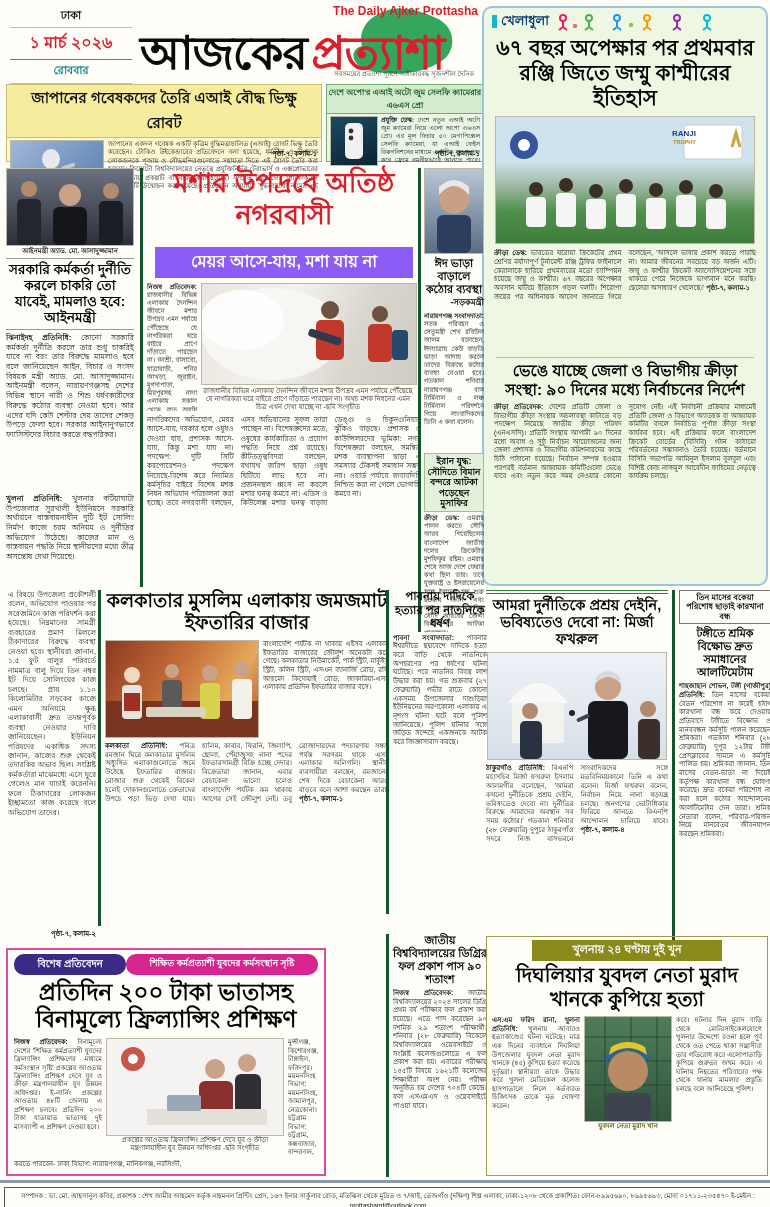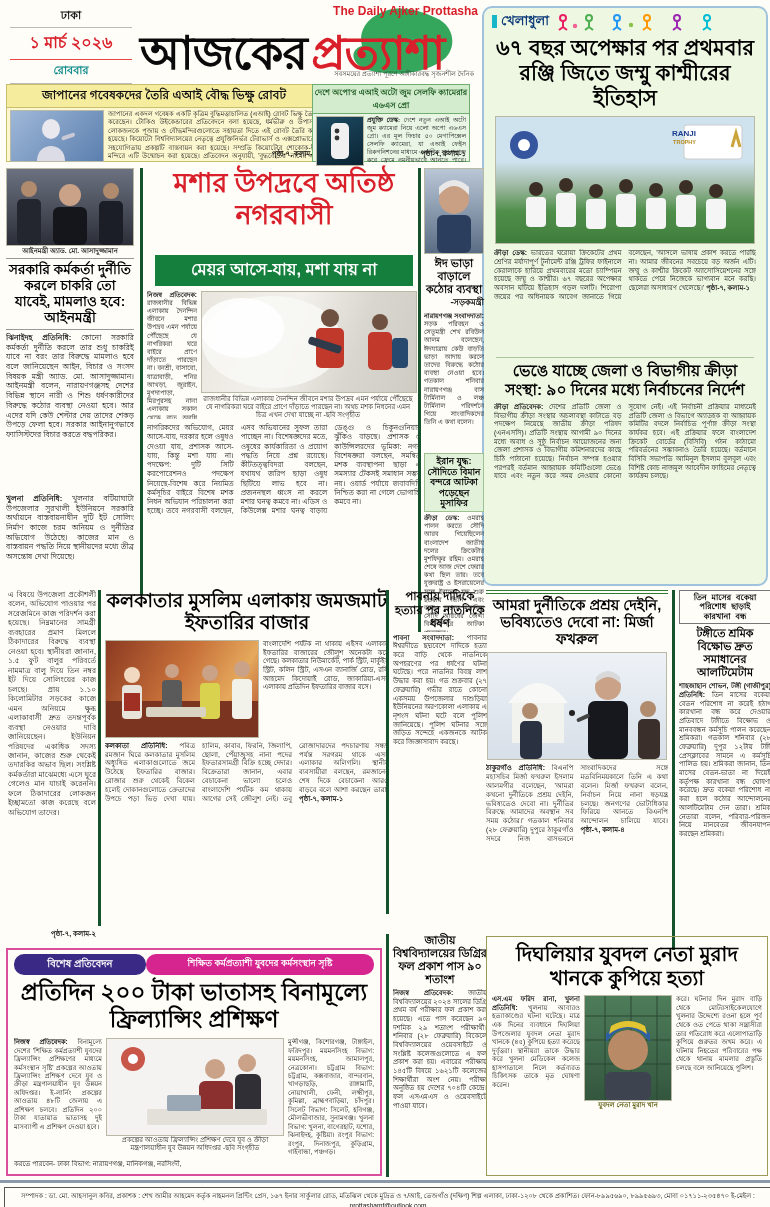--- a/index.html
+++ b/index.html
@@ -40,35 +40,35 @@
     </svg>
     <div class="abs" style="left:0;top:14px;white-space:nowrap;">
       <span class="b" style="font-size:46px;color:#0a0a0a;letter-spacing:-1px;">আজকের</span>
       <span class="b" style="font-size:46px;color:#d91f2a;letter-spacing:-1px;position:relative;">প্রত্যাশা</span>
     </div>
     <div class="abs b red" style="right:0;top:0;font-size:12px;">The Daily Ajker Prottasha</div>
     <div class="abs" style="right:4px;bottom:0;font-size:6.5px;color:#333;">সবসময়ের প্রত্যাশা পূরণে অঙ্গীকারবদ্ধ সৃজনশীল দৈনিক</div>
   </div>
 
   <div class="abs box" style="left:6px;top:84px;width:316px;height:78px;background:#fdf7cf;border:1px solid #c9bd6e;">
-    <div class="c b" style="font-size:12px;background:#f6ec9e;padding:1px 14px;border-bottom:1px solid #c9bd6e;">জাপানের গবেষকদের তৈরি এআই বৌদ্ধ ভিক্ষু রোবট</div>
+    <div class="c b" style="font-size:15px;background:#f6ec9e;padding:1px 14px;border-bottom:1px solid #c9bd6e;">জাপানের গবেষকদের তৈরি এআই বৌদ্ধ ভিক্ষু রোবট</div>
     <div style="display:flex;padding:2px 3px;">
       <div class="ph" style="width:92px;height:50px;flex:none;background:linear-gradient(135deg,#9fb8d8,#5b7fae);">
         <svg width="92" height="50">
           <ellipse cx="40" cy="18" rx="9" ry="10" fill="#e8e8ee"></ellipse>
           <path d="M26 50 C26 30 54 30 54 50 Z" fill="#dcdce6"></path>
           <rect x="50" y="26" width="14" height="4" rx="2" fill="#c9c9d6" transform="rotate(-20 50 26)"></rect>
         </svg>
       </div>
       <div class="tx" style="font-size:6.6px;margin-left:4px;height:50px;">জাপানের একদল গবেষক একটি কৃত্রিম বুদ্ধিমত্তাচালিত (এআই) রোবট ভিক্ষু তৈরি করেছেন। টোকিও উইকেন্ডারের প্রতিবেদনে বলা হয়েছে, ধর্মভীরু ও উপাসক লোকজনকে পূজায় ও বৌদ্ধমন্দিরগুলোতে সহায়তা দিতে এই রোবট তৈরি করা হয়েছে। কিয়োটো বিশ্ববিদ্যালয়ের নেতৃত্বে প্রযুক্তিনির্ভর টেরাভার্স ও এক্সপ্লোভারের সহযোগিতায় প্রকল্পটি বাস্তবায়ন করা হয়েছে। সম্প্রতি কিয়োটোর শোকোক-ইন মন্দিরে এটি উন্মোচন করা হয়েছে। প্রতিবেদন অনুযায়ী, 'বুদ্ধবোটের' নামের এই রোবট মানব ভিক্ষুর মতো আধ্যাত্মিক দিকনির্দেশনা</div>
     </div>
     <div class="ref abs" style="right:4px;bottom:1px;">পৃষ্ঠা-৭, কলাম-১</div>
   </div>
 
-  <div class="abs box" style="left:312px;top:84px;width:158px;height:78px;background:#e9f6e6;border:1px solid #6fae6f;">
+  <div class="abs box" style="left:326px;top:84px;width:158px;height:78px;background:#e9f6e6;border:1px solid #6fae6f;">
     <div class="c b" style="font-size:8px;color:#14551a;background:#d4ecce;padding:1px 1px;border-bottom:1px solid #6fae6f;">দেশে অপো'র এআই অটো জুম সেলফি ক্যামেরার এ৬এস প্রো</div>
     <div style="display:flex;padding:2px 3px;">
       <div class="ph" style="width:46px;height:48px;flex:none;background:linear-gradient(160deg,#1c4a60,#0b2433);">
         <svg width="46" height="48">
           <rect x="14" y="6" width="18" height="36" rx="5" fill="#f0f0f0"></rect>
           <circle cx="20" cy="14" r="2.4" fill="#333"></circle>
           <circle cx="20" cy="21" r="2.4" fill="#333"></circle>
         </svg>
       </div>
       <div class="tx" style="font-size:6.2px;margin-left:3px;height:48px;">
@@ -162,21 +162,21 @@
       <span>কোনো সরকারি কর্মকর্তা দুর্নীতি করলে তার শুধু চাকরিই যাবে না বরং তার বিরুদ্ধে মামলাও হবে বলে জানিয়েছেন আইন, বিচার ও সংসদ বিষয়ক মন্ত্রী অ্যাড. মো. আসাদুজ্জামান। আইনমন্ত্রী বলেন, নারায়ণগঞ্জসহ দেশের বিভিন্ন স্থানে নারী ও শিশু ধর্ষণকারীদের বিরুদ্ধে কঠোর ব্যবস্থা নেওয়া হবে। আর এদের যদি কেউ শেল্টার দেয় তাদের শেকড় উপড়ে ফেলা হবে। সরকার আইনানুগভাবে ফ্যাসিস্টদের বিচার করতে বদ্ধপরিকর।</span>
     </div>
     <div class="tx" style="font-size:7.6px;margin-top:3px;height:92px;">
       <span class="byl">খুলনা প্রতিনিধি:</span>
       <span>খুলনার বটিয়াঘাটা উপজেলার সুরখালী ইউনিয়নে সরকারি অর্থায়নে বাস্তবায়নাধীন দুটি ইট সোলিং নির্মাণ কাজে চরম অনিয়ম ও দুর্নীতির অভিযোগ উঠেছে। কাজের মান ও বাস্তবায়ন পদ্ধতি নিয়ে স্থানীয়দের মধ্যে তীব্র অসন্তোষ দেখা দিয়েছে।</span>
     </div>
   </div>
 
   <div class="abs vr" style="left:140px;top:168px;width:274px;padding-left:4px;">
     <div class="hl red" style="font-size:27px;color:#d91f2a;">মশার উপদ্রবে অতিষ্ঠ নগরবাসী</div>
-    <div class="c b" style="margin:23px 8px 0 8px;background:#15803d;color:#fff;font-size:16.5px;padding:2px 16px;">মেয়র আসে-যায়, মশা যায় না</div>
+    <div class="c b" style="margin:15px 8px 0 8px;background:#8b5cf6;color:#fff;font-size:16.5px;padding:2px 16px;">মেয়র আসে-যায়, মশা যায় না</div>
     <div style="display:flex;margin-top:5px;">
       <div class="tx" style="width:50px;flex:none;font-size:6.4px;height:128px;">
         <span class="byl">নিজস্ব প্রতিবেদক:</span>
         <span>রাজধানীর বিভিন্ন এলাকায় দৈনন্দিন জীবনে মশার উপদ্রব এমন পর্যায়ে পৌঁছেছে যে নাগরিকরা ঘরে বাইরে প্রাণে দাঁড়াতে পারছেন না। বনশ্রী, বাসাবো, যাত্রাবাড়ী, শনির আখড়া, জুরাইন, মুগদাপাড়া, মিরপুরসহ নানা এলাকায় সকাল থেকে রাত অবধি মশার কামড়ে মানুষের ত্রাহি অবস্থা। ঘুম-নাশকারী ব্যাহত দৈনন্দিন কাজকর্ম।</span>
       </div>
       <div style="margin-left:4px;">
         <div class="ph" style="width:214px;height:100px;background:linear-gradient(110deg,#e9e6df 0%,#f3f1ec 40%,#d9d6cf 70%,#cfccc4 100%);">
           <svg width="214" height="100">
             <ellipse cx="70" cy="50" rx="70" ry="46" fill="#f7f7f4" opacity="0.9"></ellipse>
             <ellipse cx="40" cy="36" rx="42" ry="30" fill="#ffffff" opacity="0.85"></ellipse>
@@ -273,29 +273,29 @@
 
   <div class="abs vr" style="left:386px;top:590px;width:94px;padding-left:4px;">
     <div class="hl" style="font-size:11.5px;">পাবনায় দাদিকে হত্যার পর নাতনিকে ধর্ষণ</div>
     <div class="tx" style="font-size:6.8px;margin-top:3px;height:280px;">
       <span class="byl">পাবনা সংবাদদাতা:</span>
       <span>পাবনার ঈশ্বরদীতে ছদ্মবেশে দাদিকে হত্যা করে বাড়ি থেকে নাতনিকে অপহরণের পর ধর্ষণের ঘটনা ঘটেছে। পরে নাতনির বিবস্ত্র লাশ উদ্ধার করা হয়। গত শুক্রবার (২৭ ফেব্রুয়ারি) গভীর রাতে কোনো একসময় উপজেলার দাশুড়িয়া ইউনিয়নের অরণকোলা এলাকায় এ নৃশংস ঘটনা ঘটে বলে পুলিশ জানিয়েছে। পুলিশ ঘটনার সঙ্গে জড়িত সন্দেহে একজনকে আটক করে জিজ্ঞাসাবাদ করছে।</span>
     </div>
   </div>
 
   <div class="abs vr" style="left:672px;top:590px;width:92px;padding-left:4px;">
-    <div class="hl" style="font-size:8px;border:1px solid #777;padding:2px 6px;font-family:Liberation Mono, monospace;">তিন মাসের বকেয়া পরিশোধ ছাড়াই কারখানা বন্ধ</div>
+    <div class="hl" style="font-size:8px;border:1px solid #777;padding:2px 6px;">তিন মাসের বকেয়া পরিশোধ ছাড়াই কারখানা বন্ধ</div>
     <div class="hl" style="font-size:11px;margin-top:3px;">টঙ্গীতে শ্রমিক বিক্ষোভ দ্রুত সমাধানের আলটিমেটাম</div>
     <div class="tx" style="font-size:6.8px;margin-top:3px;height:268px;">
       <span class="byl">শাহজাহান শোভন, টঙ্গী (গাজীপুর) প্রতিনিধি:</span>
       <span>তিন মাসের বকেয়া বেতন পরিশোধ না করেই হঠাৎ কারখানা বন্ধ করে দেওয়ার প্রতিবাদে টঙ্গীতে বিক্ষোভ ও মানববন্ধন কর্মসূচি পালন করেছেন শ্রমিকরা। গতকাল শনিবার (২৮ ফেব্রুয়ারি) দুপুর ১২টায় টঙ্গী প্রেসক্লাবের সামনে এ কর্মসূচি পালিত হয়। শ্রমিকরা জানান, তিন মাসের বেতন-ভাতা না দিয়েই কর্তৃপক্ষ কারখানা বন্ধ ঘোষণা করেছে। দ্রুত বকেয়া পরিশোধ না করা হলে কঠোর আন্দোলনের আলটিমেটাম দেন তারা। শ্রমিক নেতারা বলেন, পরিবার-পরিজন নিয়ে মানবেতর জীবনযাপন করছেন শ্রমিকরা।</span>
     </div>
   </div>
 
-  <div class="abs box" style="left:6px;top:948px;width:376px;height:228px;border:2px solid #d94f9e;padding:4px 6px;">
+  <div class="abs box" style="left:6px;top:948px;width:320px;height:228px;border:2px solid #d94f9e;padding:4px 6px;">
     <div style="display:flex;justify-content:space-between;">
       <div class="pill" style="background:#3b2a85;width:118px;">বিশেষ প্রতিবেদন</div>
       <div class="pill" style="background:#d6258e;width:216px;font-size:9px;">শিক্ষিত কর্মপ্রত্যাশী যুবদের কর্মসংস্থান সৃষ্টি</div>
     </div>
     <div class="hl" style="font-size:23px;margin-top:4px;">প্রতিদিন ২০০ টাকা ভাতাসহ বিনামূল্যে ফ্রিল্যান্সিং প্রশিক্ষণ</div>
     <div style="display:flex;margin-top:5px;">
       <div class="tx" style="width:88px;flex:none;font-size:6.6px;height:118px;">
         <span class="byl">নিজস্ব প্রতিবেদক:</span>
         <span>বিনামূল্যে দেশের 'শিক্ষিত কর্মপ্রত্যাশী যুবদের ফ্রিল্যান্সিং প্রশিক্ষণের মাধ্যমে কর্মসংস্থান সৃষ্টি' প্রকল্পের আওতায় ফ্রিল্যান্সিং প্রশিক্ষণ দেবে যুব ও ক্রীড়া মন্ত্রণালয়াধীন যুব উন্নয়ন অধিদপ্তর। ই-লার্নিং প্রকল্পের আওতায় ৪৮টি জেলায় এ প্রশিক্ষণ চলবে। প্রতিদিন ২০০ টাকা যাতায়াত ভাতাসহ দুই মাসব্যাপী এ প্রশিক্ষণ দেওয়া হবে।</span>
       </div>
@@ -321,20 +321,21 @@
 
   <div class="abs vr" style="left:386px;top:934px;width:94px;padding-left:4px;">
     <div class="hl" style="font-size:11px;">জাতীয় বিশ্ববিদ্যালয়ের ডিগ্রির ফল প্রকাশ পাস ৯০ শতাংশ</div>
     <div class="tx" style="font-size:6.8px;margin-top:3px;height:188px;">
       <span class="byl">নিজস্ব প্রতিবেদক:</span>
       <span>জাতীয় বিশ্ববিদ্যালয়ের ২০২৪ সালের ডিগ্রি প্রথম বর্ষ পরীক্ষার ফল প্রকাশ করা হয়েছে। এতে পাস করেছেন ৯০ দশমিক ২৯ শতাংশ পরীক্ষার্থী। শনিবার (২৮ ফেব্রুয়ারি) বিকেলে বিশ্ববিদ্যালয়ের ওয়েবসাইটে ও সংশ্লিষ্ট কলেজগুলোতে এ ফল প্রকাশ করা হয়। এবারের পরীক্ষায় ১৪৫টি বিষয়ে ১৬২১টি কলেজের শিক্ষার্থীরা অংশ নেয়। পরীক্ষা অনুষ্ঠিত হয় দেশের ৭০৪টি কেন্দ্রে। ফল এসএমএস ও ওয়েবসাইটে পাওয়া যাবে।</span>
     </div>
   </div>
 
   <div class="abs box" style="left:486px;top:936px;width:282px;height:240px;border:1px solid #9b9b55;padding:3px 5px;">
+    <div class="c b" style="background:#8a8a1a;color:#fff;font-size:11px;width:190px;margin:0 auto;padding:1px 0;">খুলনায় ২৪ ঘণ্টায় দুই খুন</div>
     <div class="hl" style="font-size:20px;margin-top:3px;">দিঘলিয়ার যুবদল নেতা মুরাদ খানকে কুপিয়ে হত্যা</div>
     <div style="display:flex;margin-top:5px;">
       <div class="tx" style="width:88px;flex:none;font-size:6.7px;height:138px;">
         <span class="byl">এস.এম ফরিদ রানা, খুলনা প্রতিনিধি:</span>
         <span>খুলনায় আবারও হত্যাকাণ্ডের ঘটনা ঘটেছে। মাত্র এক দিনের ব্যবধানে দিঘলিয়া উপজেলার যুবদল নেতা মুরাদ খানকে (৪৫) কুপিয়ে হত্যা করেছে দুর্বৃত্তরা। স্থানীয়রা তাকে উদ্ধার করে খুলনা মেডিকেল কলেজ হাসপাতালে নিলে কর্তব্যরত চিকিৎসক তাকে মৃত ঘোষণা করেন।</span>
       </div>
       <div style="width:88px;flex:none;margin:0 4px;">
         <div class="ph" style="width:86px;height:104px;background:linear-gradient(#4e7d5a,#33563e);">
           <svg width="86" height="104">
             <g stroke="#2a4733" stroke-width="1">

